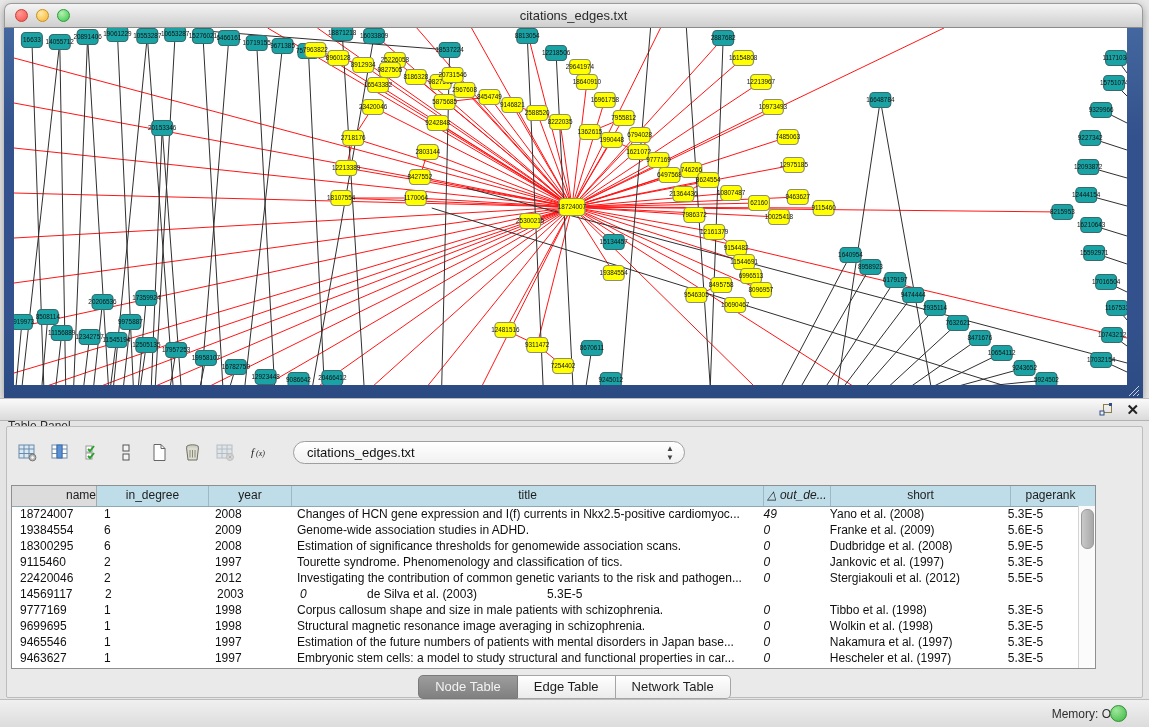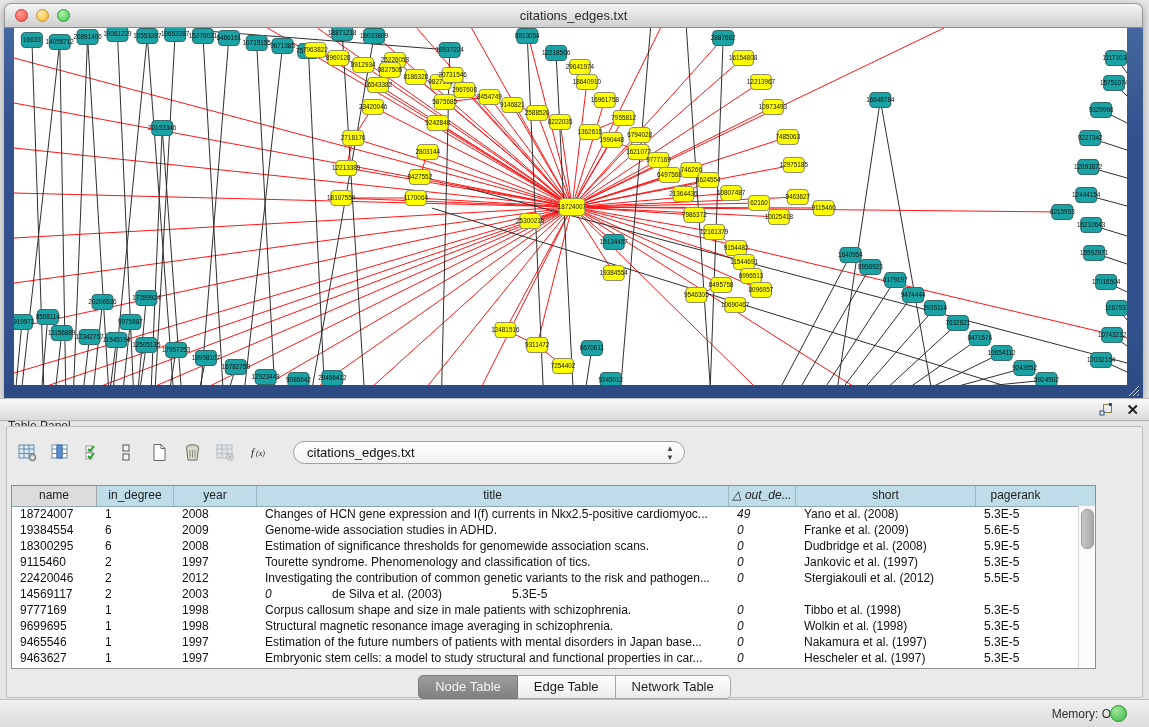--- a/index.html
+++ b/index.html
@@ -39,26 +39,26 @@
   .dropdown{position:relative;width:392px;height:23px;margin-left:16px;background:linear-gradient(#ffffff,#f1f1f1);
     border:1px solid #9f9f9f;border-radius:12px;box-sizing:border-box;}
   .dropdown .val{position:absolute;left:13px;top:3px;font-size:13px;color:#111;}
   .stepper{position:absolute;right:10px;top:2px;font-size:8px;line-height:9px;color:#444;text-align:center;}
 
   .tablewrap{position:absolute;left:4px;top:58px;width:1083px;height:182px;background:#ffffff;
     border:1px solid #8f8f8f;box-sizing:content-box;}
   .thead{display:flex;height:20px;background:#bedde9;border-bottom:1px solid #8fa9b4;}
   .th{box-sizing:border-box;border-right:1px solid #9fb9c4;font-size:12px;color:#1d1d1d;
     text-align:center;line-height:19px;overflow:hidden;white-space:nowrap;}
-  .th.namecol{background:#dcdcdc;border-right:1px solid #a8a8a8;}
+  .th.namecol{background:#dcdcdc;border-right:1px solid #a8a8a8;text-align:right;}
   .tbody{position:absolute;left:0;top:20px;right:17px;bottom:0;overflow:hidden;}
   .tr{display:flex;height:16px;}
   .td{box-sizing:border-box;padding-left:8px;font-size:12px;color:#101010;line-height:16px;
     overflow:hidden;white-space:nowrap;}
-  .c0{width:85px;}.c1{width:77px;}.c2{width:83px;}.c3{width:472px;}.c4{width:67px;font-style:italic;}.c5{width:180px;}.c6{width:79px;border-right:none;}
+  .c0{width:85px;}.c1{width:112px;}.c2{width:83px;}.c3{width:472px;}.c4{width:67px;font-style:italic;}.c5{width:180px;}.c6{width:79px;border-right:none;}
   .vscroll{position:absolute;right:0;top:20px;bottom:0;width:17px;background:#fbfbfb;border-left:1px solid #d4d4d4;box-sizing:border-box;}
   .thumb{position:absolute;left:2px;top:3px;width:11px;height:38px;border-radius:6px;
     background:linear-gradient(90deg,#c9c9c9,#a8a8a8);border:1px solid #9a9a9a;}
 
   .tabbar{position:absolute;left:0;right:0;top:248px;display:flex;justify-content:center;}
   .seg{height:22px;line-height:22px;padding:0 16px;font-size:13px;background:linear-gradient(#ffffff,#ebebeb);
     border:1px solid #a5a5a5;border-left:none;color:#1c1c1c;}
   .seg:first-child{border-left:1px solid #a5a5a5;border-radius:5px 0 0 5px;}
   .seg:last-child{border-radius:0 5px 5px 0;}
   .seg.sel{background:linear-gradient(#9d9d9d,#808080);color:#f3f3f3;border-color:#7a7a7a;text-align:right;}

